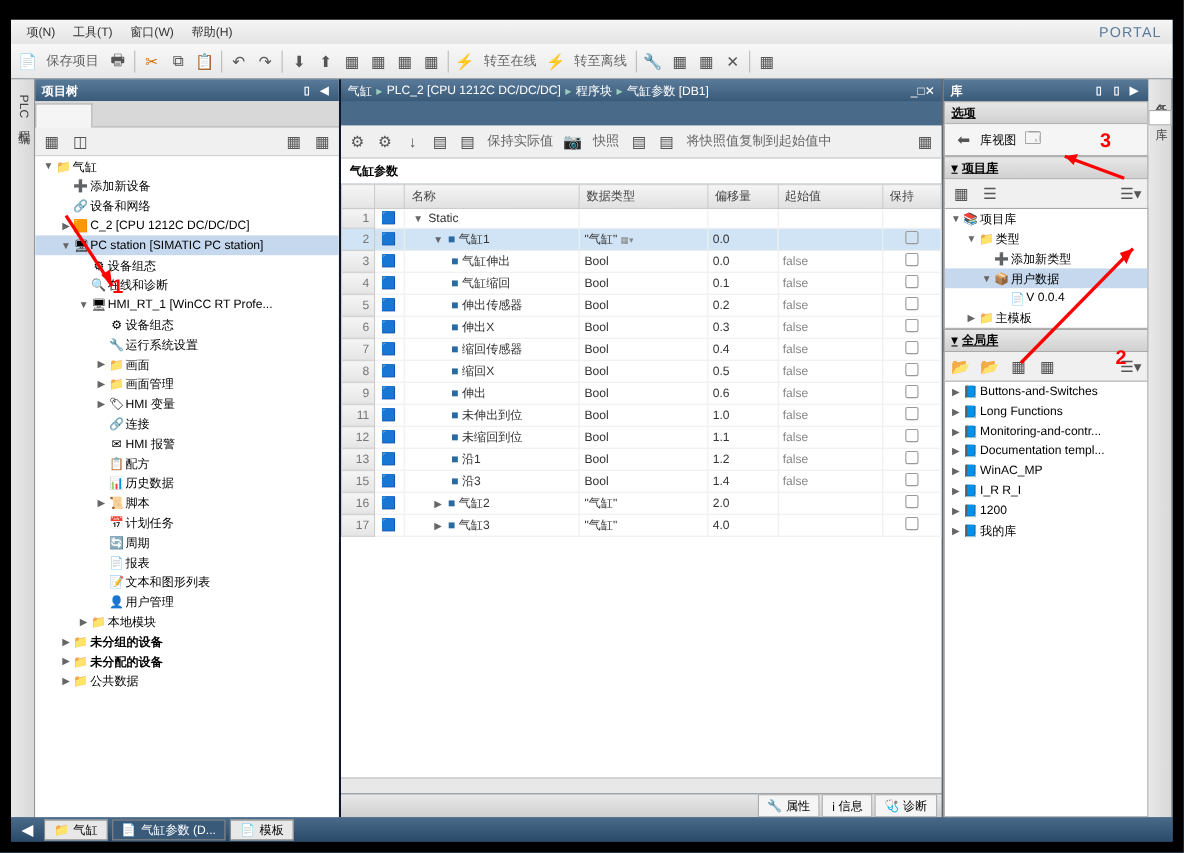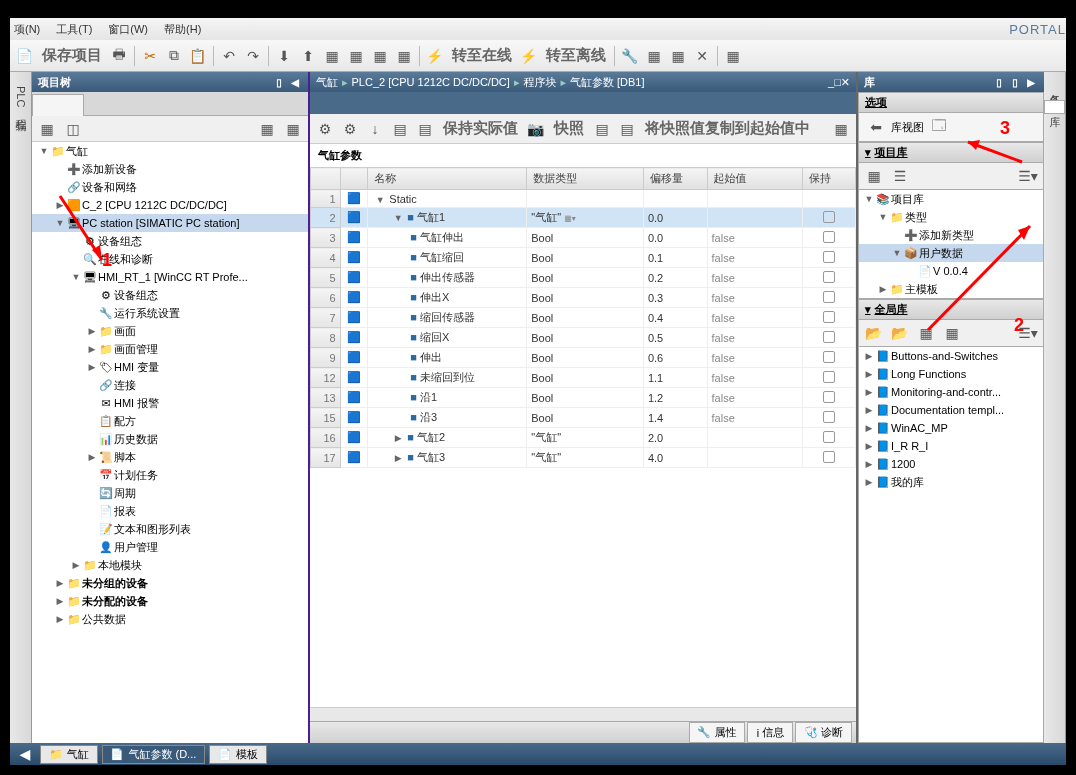--- a/index.html
+++ b/index.html
@@ -1,33 +1,33 @@
 <!DOCTYPE html>
 <html><head>
 <meta charset="utf-8">
 <style>
 * { box-sizing: border-box; margin: 0; padding: 0; font-family: "Microsoft YaHei", Arial, sans-serif; font-size: 11px; }
 body { width: 1076px; height: 775px; background: #000; position: relative; overflow: hidden; }
 .app { position: absolute; top: 18px; left: 10px; right: 10px; bottom: 10px; background: #4a6a8a; }
-.menubar { height: 22px; background: linear-gradient(#f5f5f5, #e5e5e5); display: flex; align-items: center; padding: 0 0; gap: 8px; }
+.menubar { height: 22px; background: linear-gradient(#f5f5f5, #e5e5e5); display: flex; align-items: center; padding: 0 10px; gap: 8px; }
 .menu-left { display: flex; gap: 8px; }
 .menu-item { padding: 2px 4px; color: #333; }
 .portal { margin-left: auto; color: #5a7a9a; font-size: 13px; font-weight: 300; letter-spacing: 1px; }
 .toolbar { height: 32px; background: linear-gradient(#f8f8f8, #e8e8e8); border-bottom: 1px solid #aaa; display: flex; align-items: center; padding: 0 4px; gap: 2px; }
 .tb-btn { width: 22px; height: 22px; display: inline-flex; align-items: center; justify-content: center; font-size: 14px; color: #555; border: 1px solid transparent; }
-.tb-text { color: #666; padding: 0 4px; font-size: 15px; font-weight: bold; }
+.tb-text { color: #666; padding: 0 4px; font-size: 12px; }
 .tb-sep { width: 1px; height: 20px; background: #bbb; margin: 0 2px; }
 .workspace { position: absolute; top: 54px; left: 0; right: 0; bottom: 22px; display: flex; }
 .vtab { width: 22px; background: linear-gradient(90deg, #e8e8e8, #d8d8d8); border-right: 1px solid #999; writing-mode: vertical-lr; display: flex; align-items: center; justify-content: flex-start; padding-top: 8px; gap: 8px; }
 .vtab-btn { padding: 6px 2px; color: #444; }
 .panel { background: #e8e8e8; display: flex; flex-direction: column; }
 .panel-header { height: 20px; background: linear-gradient(#5a7a9a, #3a5a7a); color: #fff; display: flex; align-items: center; padding: 0 6px; font-weight: bold; }
 .panel-header .ctrls { margin-left: auto; display: flex; gap: 2px; }
 .panel-header .ctrl { width: 14px; height: 14px; color: #fff; font-size: 10px; display: flex; align-items: center; justify-content: center; }
-.project-tree { width: 278px; border-right: 2px solid #4c1d95; }
+.project-tree { width: 278px; border-right: 2px solid #0f172a; }
 .tree-tab-bar { height: 24px; background: #d8d8d8; border-bottom: 1px solid #aaa; display: flex; }
 .tree-tab { padding: 20px 14px; background: #f5f5f5; border: 1px solid #aaa; border-bottom: none; margin-top: 2px; }
 .tree-toolbar { height: 26px; background: #f0f0f0; border-bottom: 1px solid #ccc; display: flex; align-items: center; padding: 0 4px; gap: 4px; }
 .tree-toolbar .spacer { flex: 1; }
 .tree-body { flex: 1; background: #fff; overflow: auto; position: relative; }
 .tree-node { display: flex; align-items: center; height: 18px; padding-right: 4px; white-space: nowrap; }
 .tree-node.selected { background: #c5d8ee; }
 .tw { display: inline-block; width: 12px; text-align: center; color: #666; font-size: 9px; }
 .icn { display: inline-block; width: 16px; text-align: center; font-size: 11px; }
 .main-area { flex: 1; display: flex; flex-direction: column; border-right: 2px solid #666; }
@@ -381,20 +381,29 @@
               <tr>
     <td class="rownum">9</td>
     <td style="text-align:center">🟦</td>
     <td style="padding-left:42px"><span class="bullet">■</span> 伸出</td>
     <td>Bool</td>
     <td>0.6</td>
     <td style="color:#888">false</td>
     <td style="text-align:center"><span class="chk"></span></td>
               </tr>
               <tr>
+    <td class="rownum">11</td>
+    <td style="text-align:center">🟦</td>
+    <td style="padding-left:42px"><span class="bullet">■</span> 未伸出到位</td>
+    <td>Bool</td>
+    <td>1.0</td>
+    <td style="color:#888">false</td>
+    <td style="text-align:center"><span class="chk"></span></td>
+              </tr>
+              <tr>
     <td class="rownum">12</td>
     <td style="text-align:center">🟦</td>
     <td style="padding-left:42px"><span class="bullet">■</span> 未缩回到位</td>
     <td>Bool</td>
     <td>1.1</td>
     <td style="color:#888">false</td>
     <td style="text-align:center"><span class="chk"></span></td>
               </tr>
               <tr>
     <td class="rownum">13</td>

